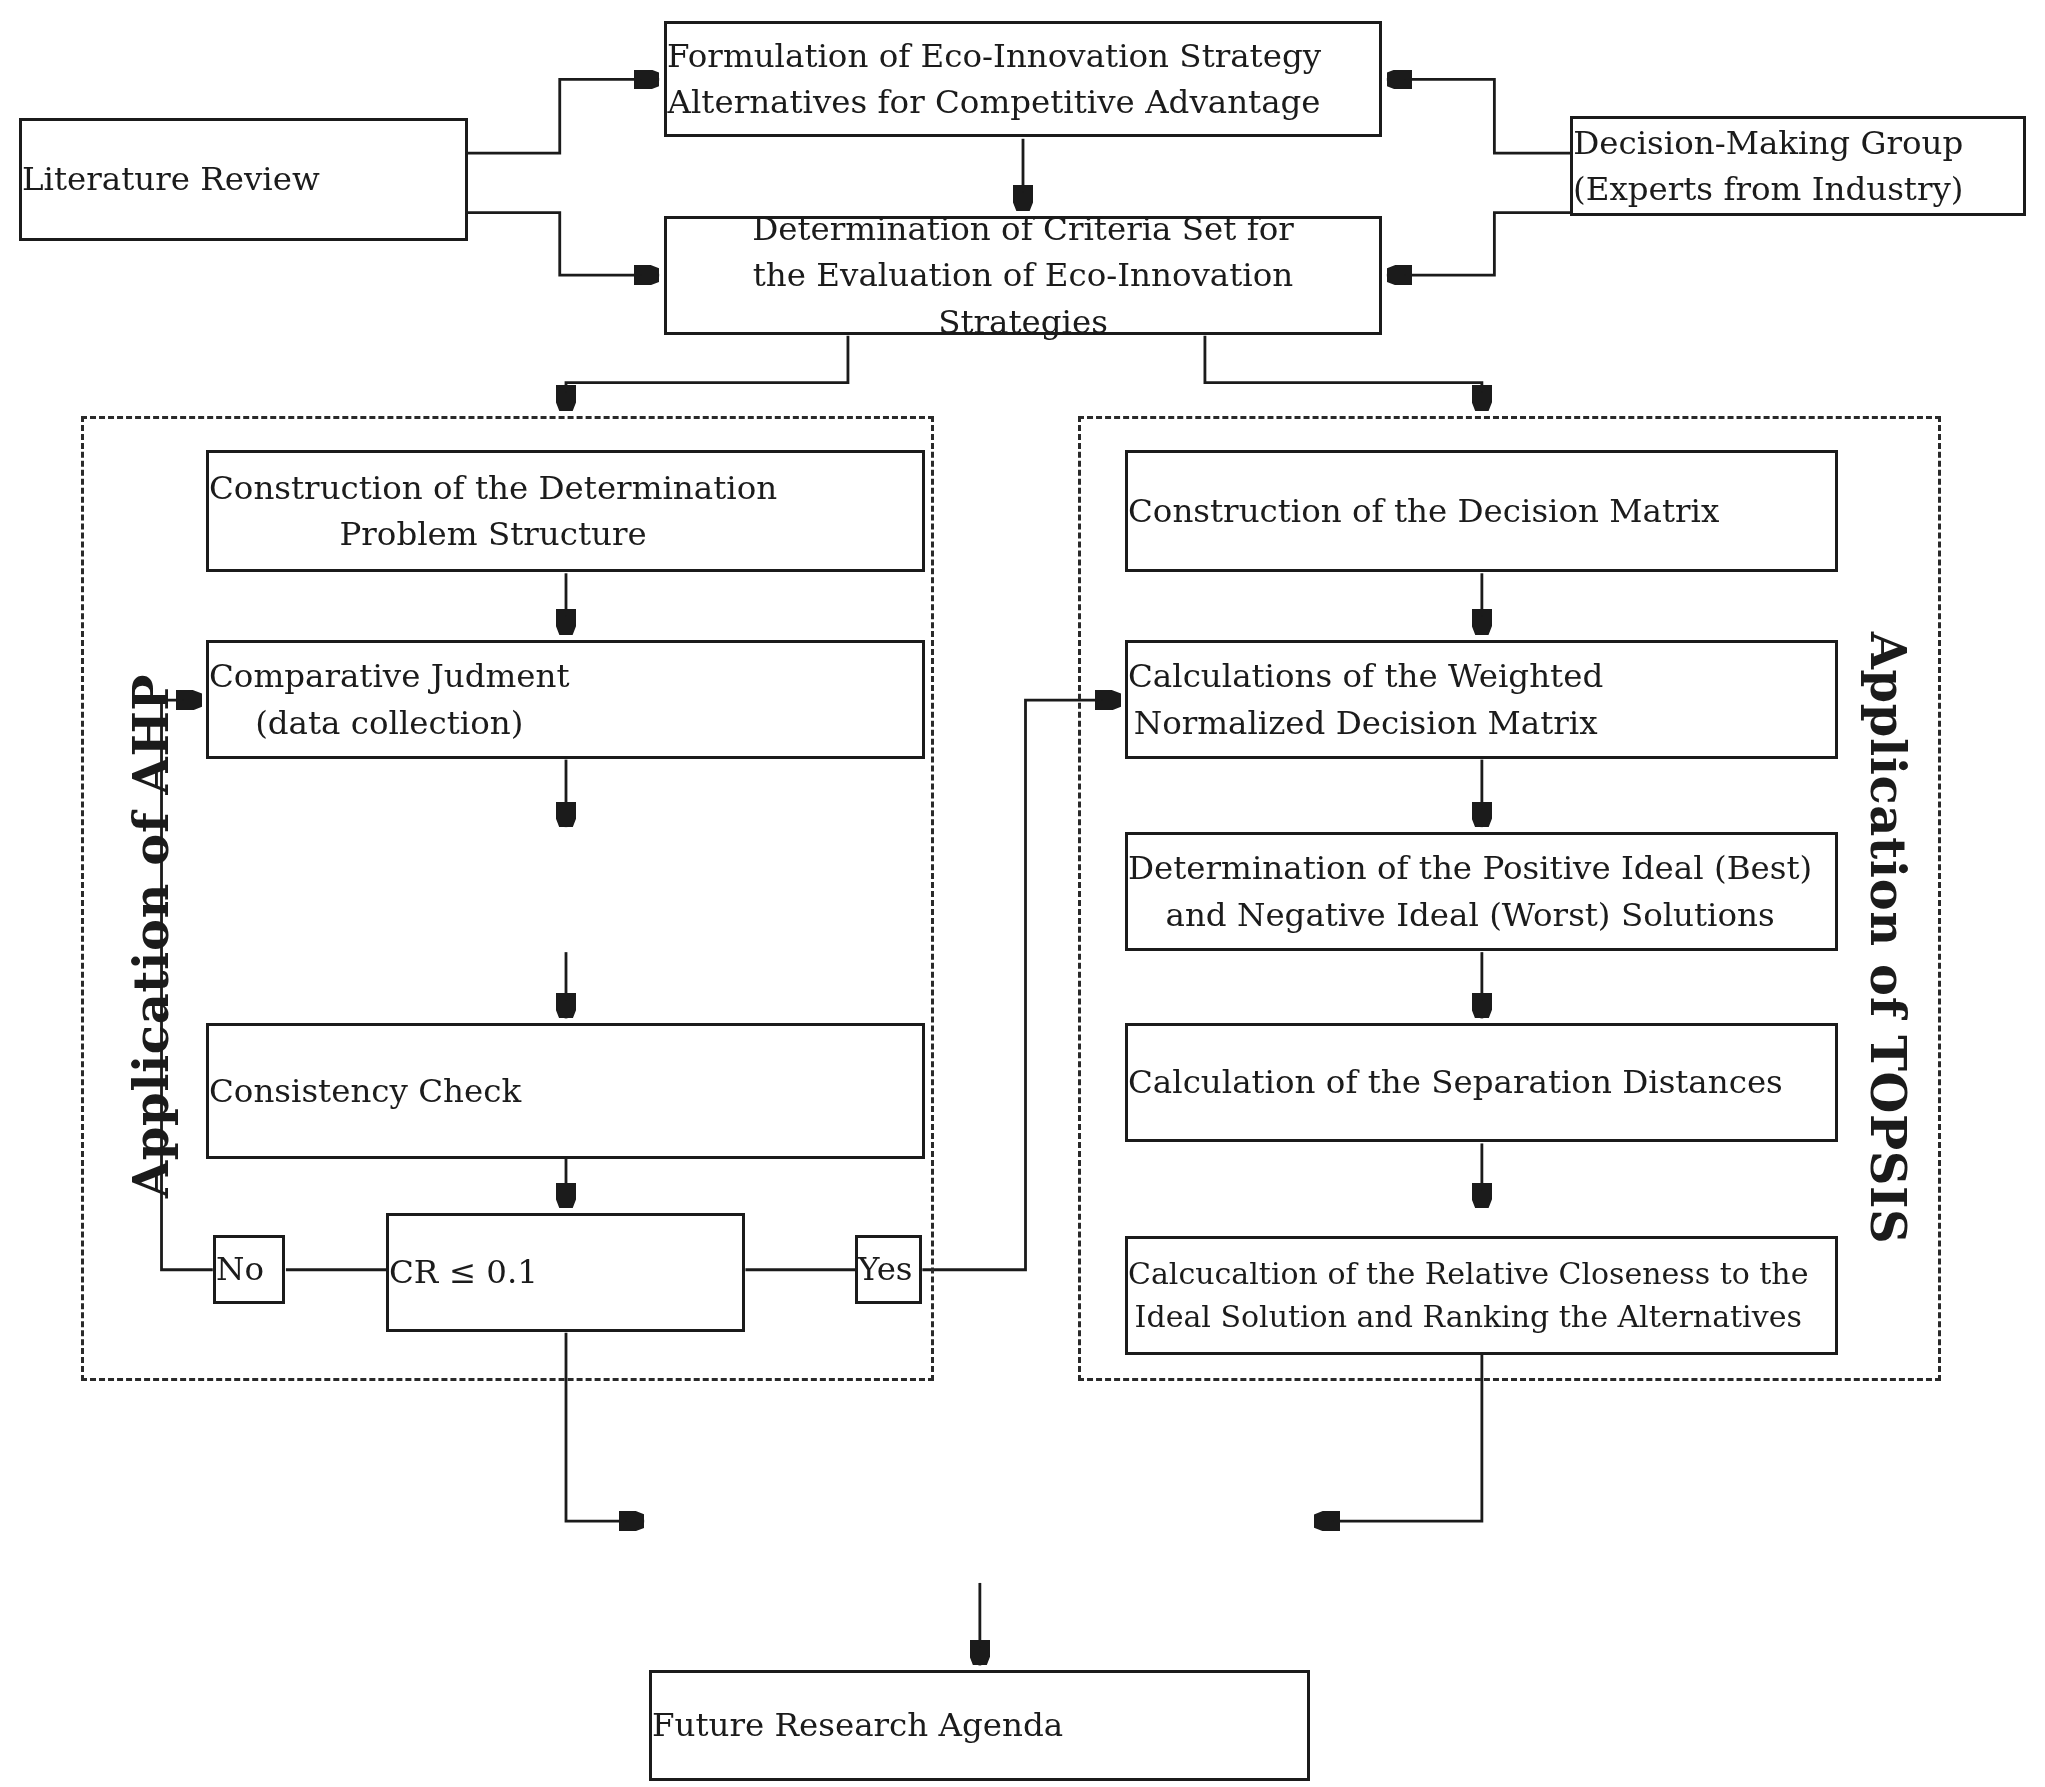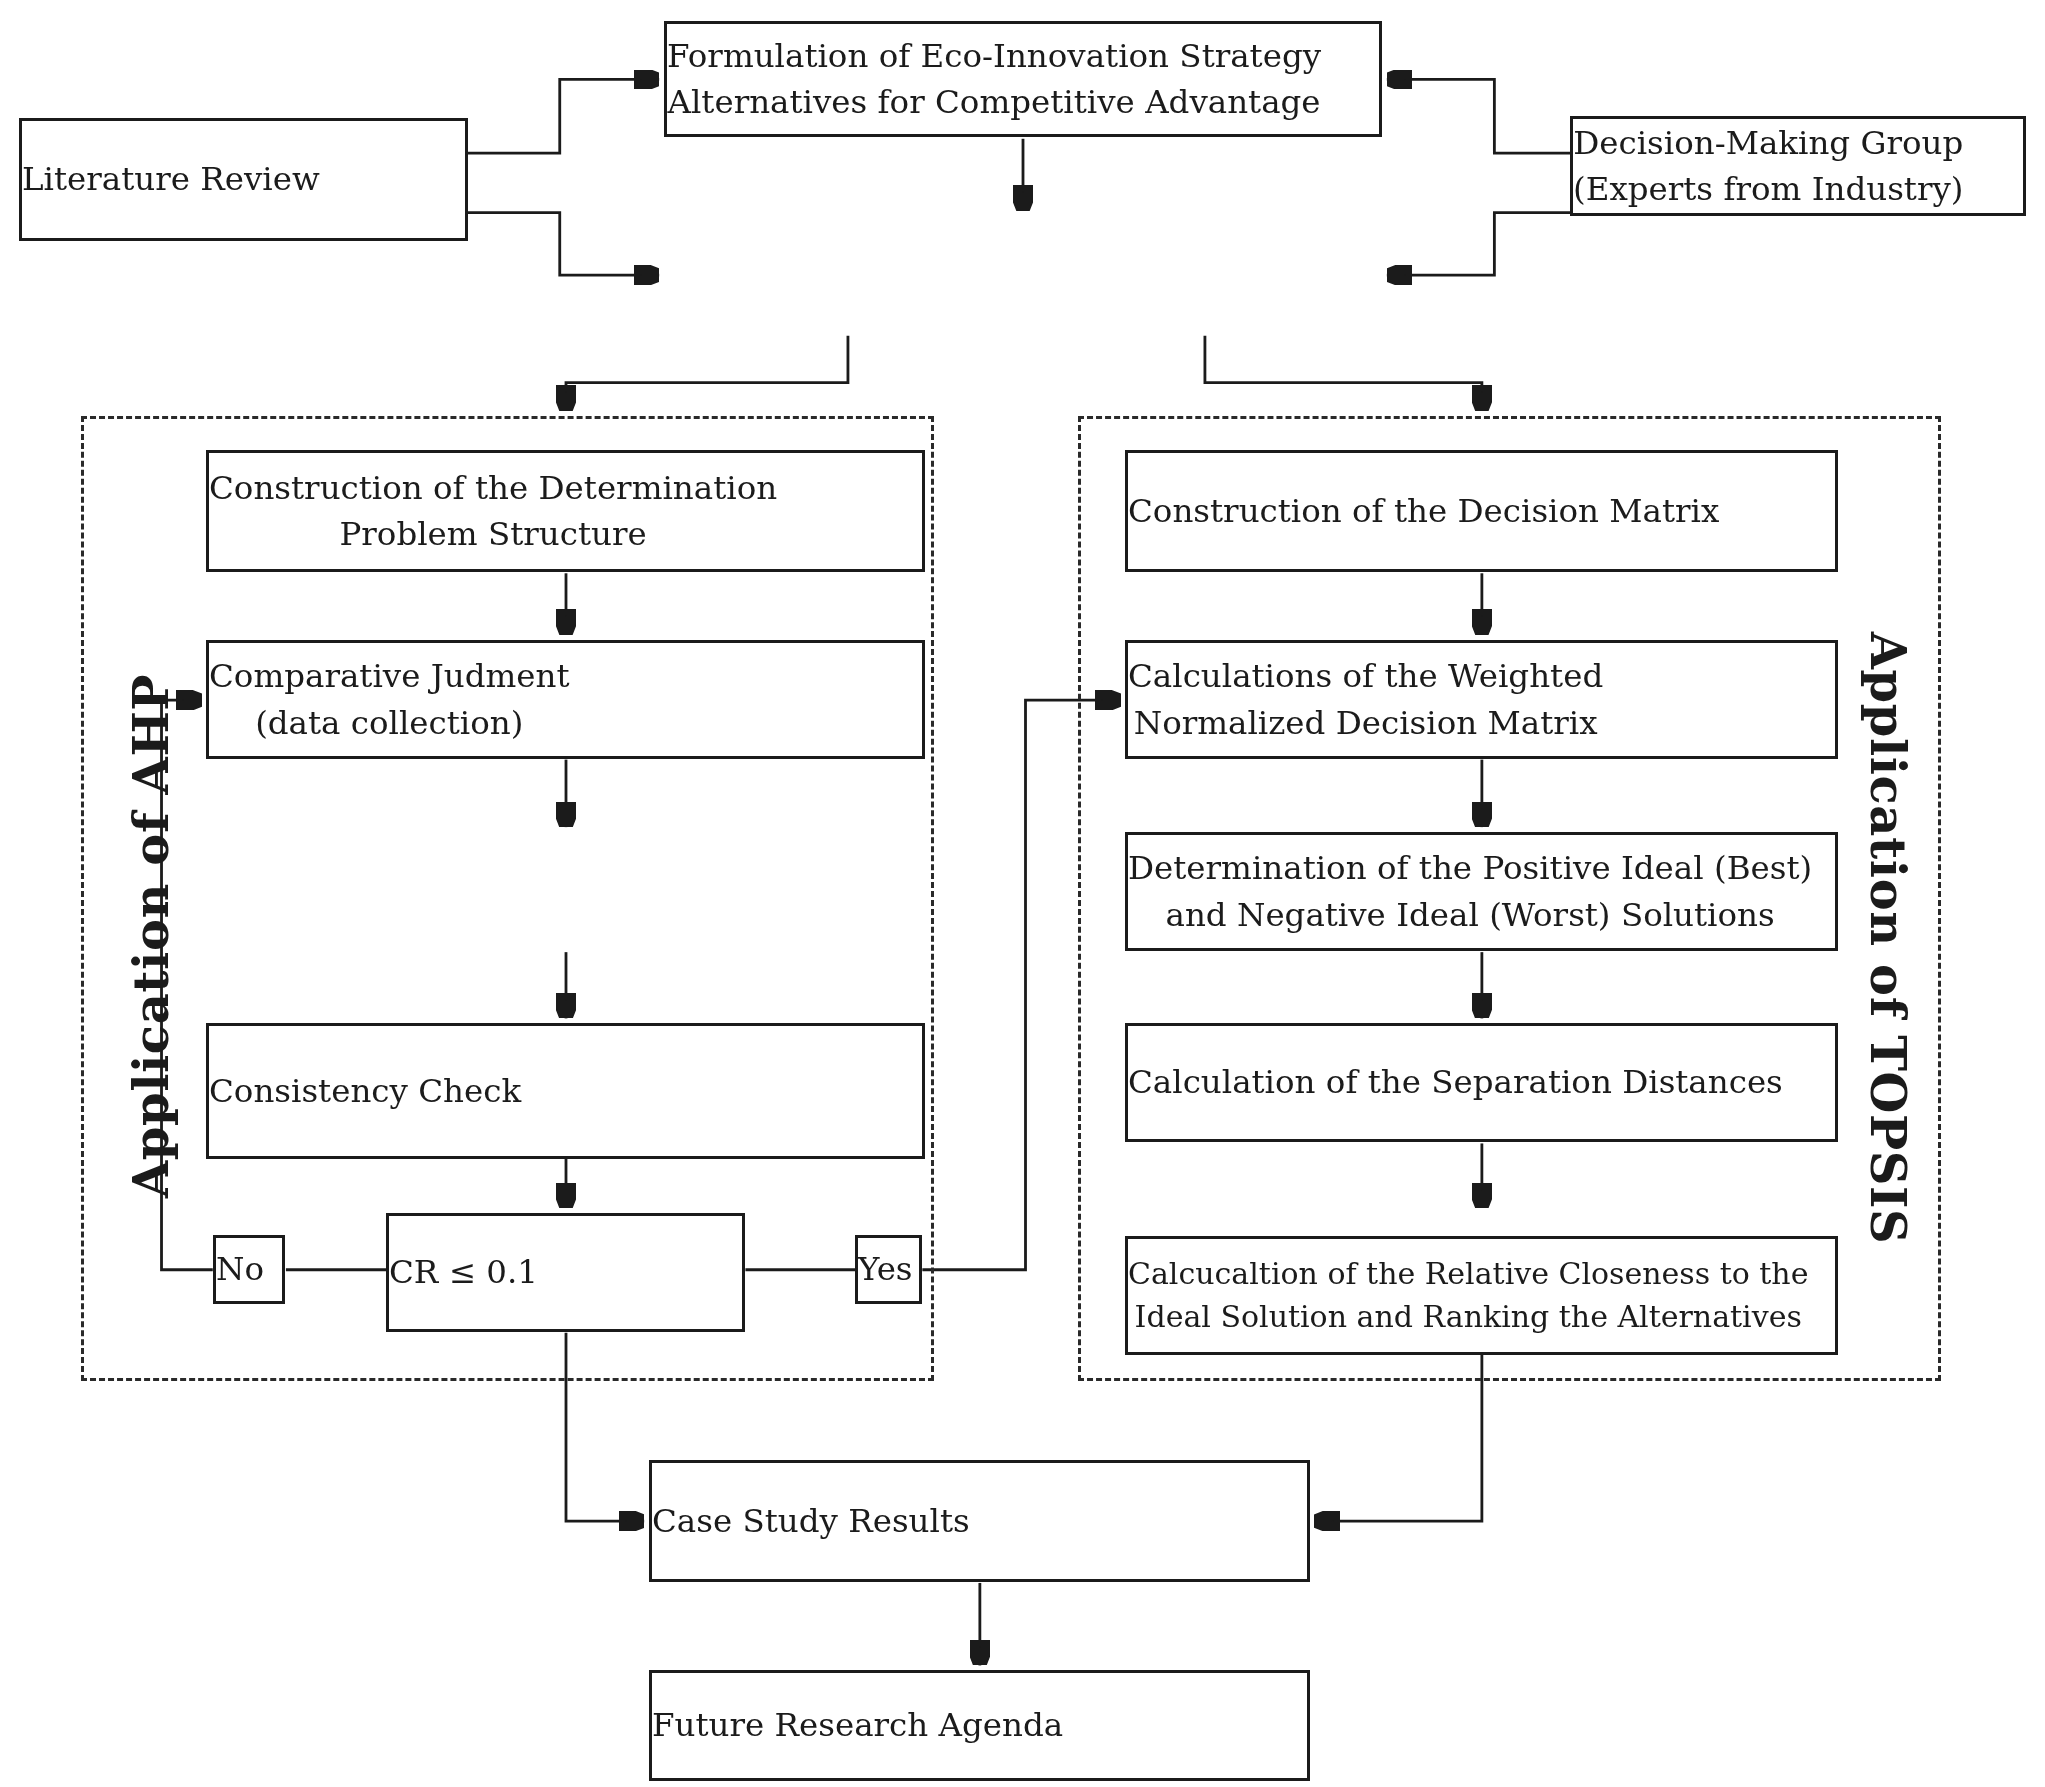--- a/index.html
+++ b/index.html
@@ -112,20 +112,24 @@
     <span>Literature Review</span>
   </div>
   <div class="node" style="left:664px;top:21px;width:718px;height:116px">
     <span>Formulation of Eco-Innovation Strategy
 Alternatives for Competitive Advantage</span>
   </div>
   <div class="node" style="left:1570px;top:116px;width:456px;height:100px">
     <span>Decision-Making Group
 (Experts from Industry)</span>
   </div>
+  <div class="node" style="left:664px;top:216px;width:718px;height:119px">
+    <span>Determination of Criteria Set for
+the Evaluation of Eco-Innovation Strategies</span>
+  </div>
 
   <div class="node" style="left:206px;top:450px;width:719px;height:122px">
     <span>Construction of the Determination
 Problem Structure</span>
   </div>
   <div class="node" style="left:206px;top:640px;width:719px;height:119px">
     <span>Comparative Judment
 (data collection)</span>
   </div>
   <div class="node" style="left:206px;top:1023px;width:719px;height:136px">
@@ -153,21 +157,18 @@
 Normalized Decision Matrix</span>
   </div>
   <div class="node" style="left:1125px;top:1023px;width:713px;height:119px">
     <span>Calculation of the Separation Distances</span>
   </div>
   <div class="node small-text" style="left:1125px;top:1213px;width:713px;height:119px">
     <span>Calcucaltion of the Relative Closeness to the
 Ideal Solution and Ranking the Alternatives</span>
   </div>
 
-  <div class="node" style="left:649px;top:1460px;width:661px;height:122px">
-    <span>Case Study Results</span>
-  </div>
   <div class="node" style="left:649px;top:1670px;width:661px;height:111px">
     <span>Future Research Agenda</span>
   </div>
 
 </div>
 
 
 </body></html>

